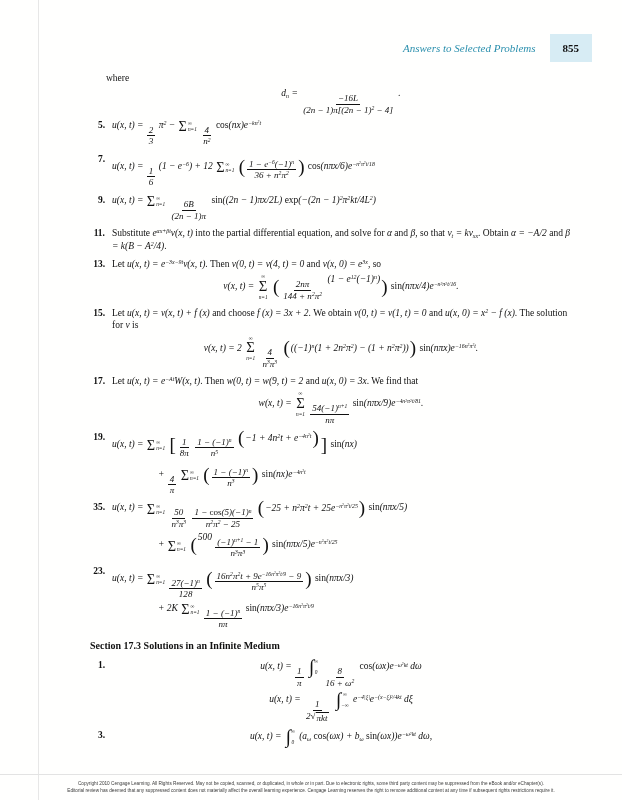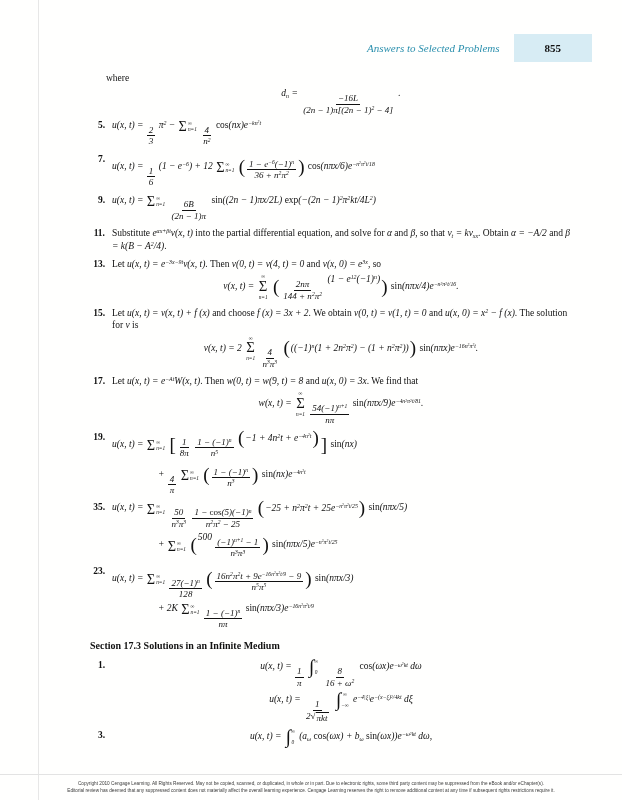--- a/index.html
+++ b/index.html
@@ -4,21 +4,21 @@
 <style>
   :root{ --accent:#2a8fad; --boxbg:#d7ecf4; }
   *{ margin:0; padding:0; box-sizing:border-box; }
   body{ width:622px; height:800px; background:#ffffff; font-family:"Liberation Serif","DejaVu Serif",serif; color:#111; }
   .page{ position:relative; width:622px; height:800px; overflow:hidden; background:#fffffe; }
   .scanline-v{ position:absolute; left:38px; top:0; bottom:0; width:1px; background:#e7e7e7; }
   .scanline-h{ position:absolute; left:0; right:0; bottom:25px; height:1px; background:#e3e3e3; }
 
   .header{ position:absolute; top:34px; right:30px; display:flex; align-items:center; }
   .htitle{ color:var(--accent); font-style:italic; font-size:11px; margin-right:14px; }
-  .hpage{ background:var(--boxbg); font-weight:bold; font-size:11px; padding:8px 31px; }
+  .hpage{ background:var(--boxbg); font-weight:bold; font-size:11px; padding:8px 13px; }
 
   .main{ position:absolute; top:72px; left:112px; right:52px; font-size:9.5px; line-height:1.3;font-family:Liberation Serif, serif; }
 
   .where{ margin-left:-6px; margin-bottom:2px; }
   .eqcenter{ text-align:center; margin:3px 0 4px 0; white-space:nowrap; }
   .eqleft, .eqcont{ white-space:nowrap; }
   .eqcont{ margin-left:46px; margin-top:2px; }
   .math{ font-style:italic; }
   .prose{ font-style:normal; }
   .it{ font-style:italic; }
@@ -167,21 +167,21 @@
               </span> <span class="bg">
                 <span class="bp">(</span>
                 <span class="bc">((−1)<sup>n</sup>(1 + 2n<sup>2</sup>π<sup>2</sup>) − (1 + n<sup>2</sup>π<sup>2</sup>))</span>
                 <span class="bp">)</span>
               </span> <span class="up">sin</span>(nπx)e<sup>−16n<sup>2</sup>π<sup>2</sup>t</sup>.</div>
           </div>
         </div>
         <div class="item">
           <span class="inum">17.</span>
           <div class="ibody">
-            <div class="prose">Let <span class="it">u(x, t) = e<sup>−At</sup>W(x, t)</span>. Then <span class="it">w(0, t) = w(9, t) = 8</span> and <span class="it">u(x, 0) = 3x</span>. We find that</div>
+            <div class="prose">Let <span class="it">u(x, t) = e<sup>−At</sup>W(x, t)</span>. Then <span class="it">w(0, t) = w(9, t) = 2</span> and <span class="it">u(x, 0) = 3x</span>. We find that</div>
             <div class="math eqcenter">w(x, t) = <span class="sumd">
                 <span class="lm">∞</span>
                 <span class="sg">Σ</span>
                 <span class="lm">n=1</span>
               </span> <span class="fr">
                 <span class="nu">54(−1)<sup>n+1</sup></span>
                 <span class="de">nπ</span>
               </span> <span class="up">sin</span>(nπx/9)e<sup>−4n<sup>2</sup>π<sup>2</sup>t/81</sup>.</div>
           </div>
         </div>

